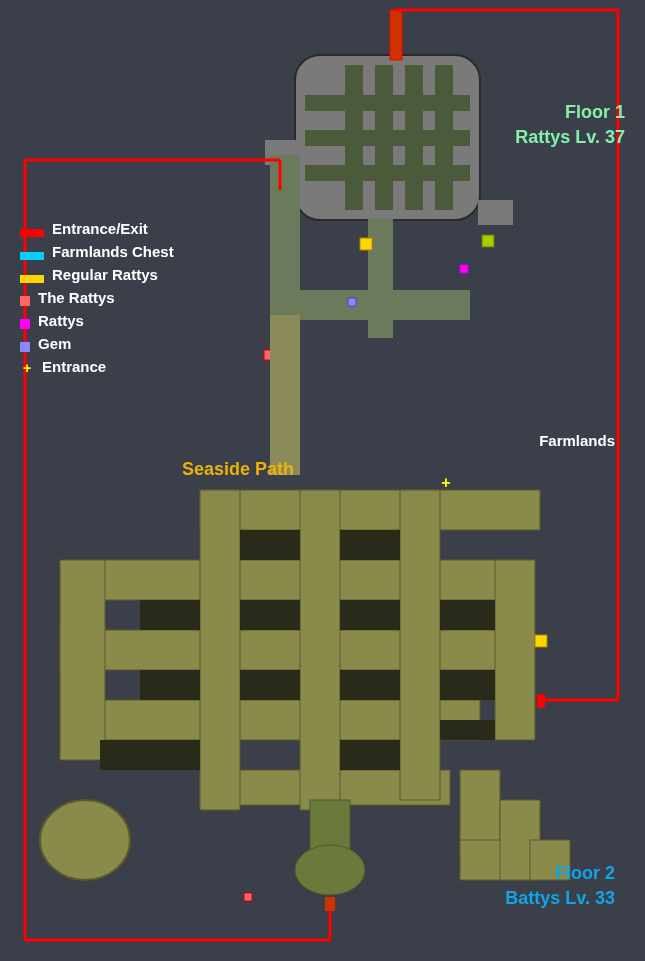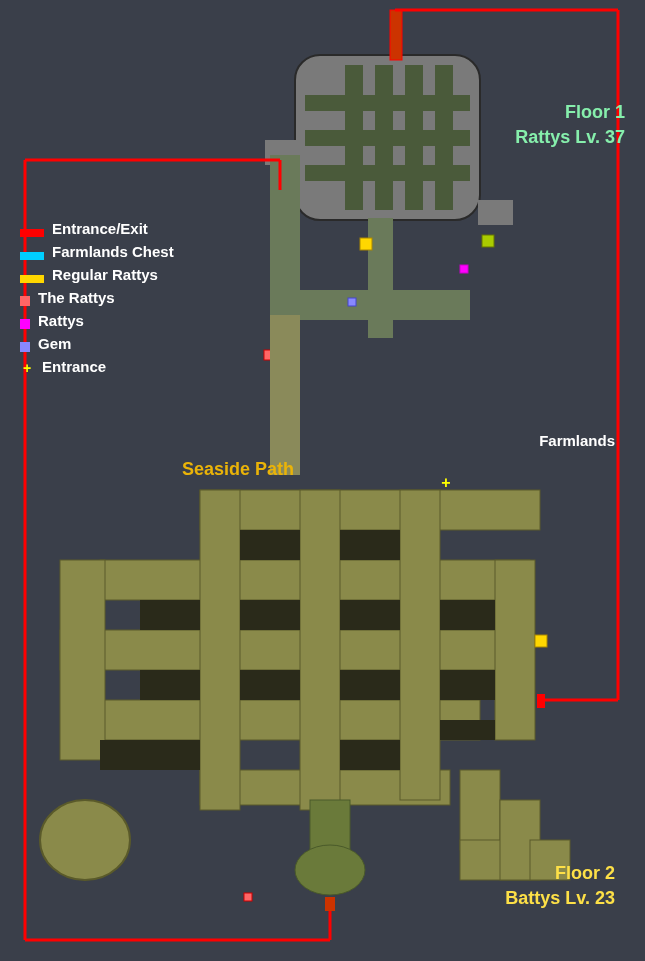--- a/index.html
+++ b/index.html
@@ -89,21 +89,21 @@
       color: white;
       font-weight: bold;
       font-size: 15px;
       margin-top: 44px;
     }
 
     .floor2-label {
       position: absolute;
       bottom: 50px;
       right: 30px;
-      color: #fde047;
+      color: #0ea5e9;
       font-weight: bold;
       font-size: 18px;
       text-align: right;
       line-height: 1.4;
     }
   </style>
 </head>
 <body>
 
 <div id="map-container">
@@ -222,21 +222,21 @@
 
   <div class="floor1-label">
     <div>Floor 1</div>
     <div>Rattys Lv. 37</div>
   </div>
 
   <div class="farmlands-label">Farmlands</div>
 
   <div class="floor2-label">
     <div>Floor 2</div>
-    <div>Battys Lv. 23</div>
+    <div>Battys Lv. 33</div>
   </div>
 
   <div class="legend">
     <div class="legend-item">
       <div class="legend-swatch" style="background:#ff0000;"></div>
       <span class="legend-label">Entrance/Exit</span>
     </div>
     <div class="legend-item">
       <div class="legend-swatch" style="background:#00cfff;"></div>
       <span class="legend-label">Farmlands Chest</span>

